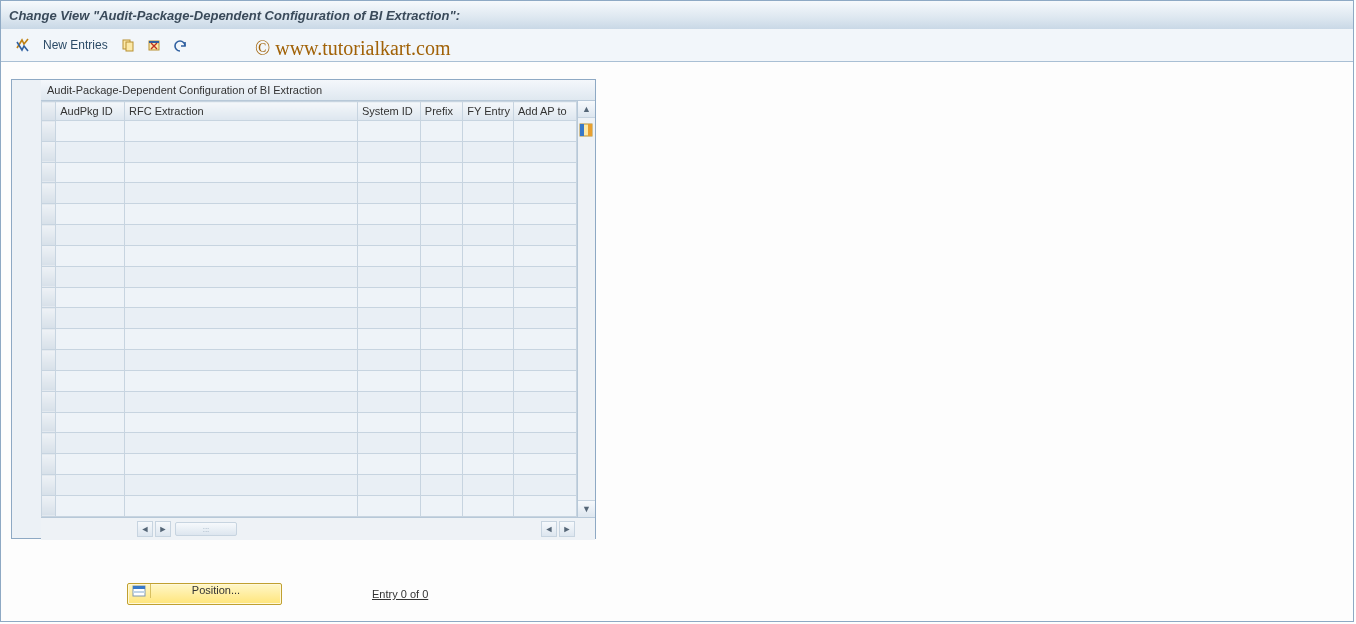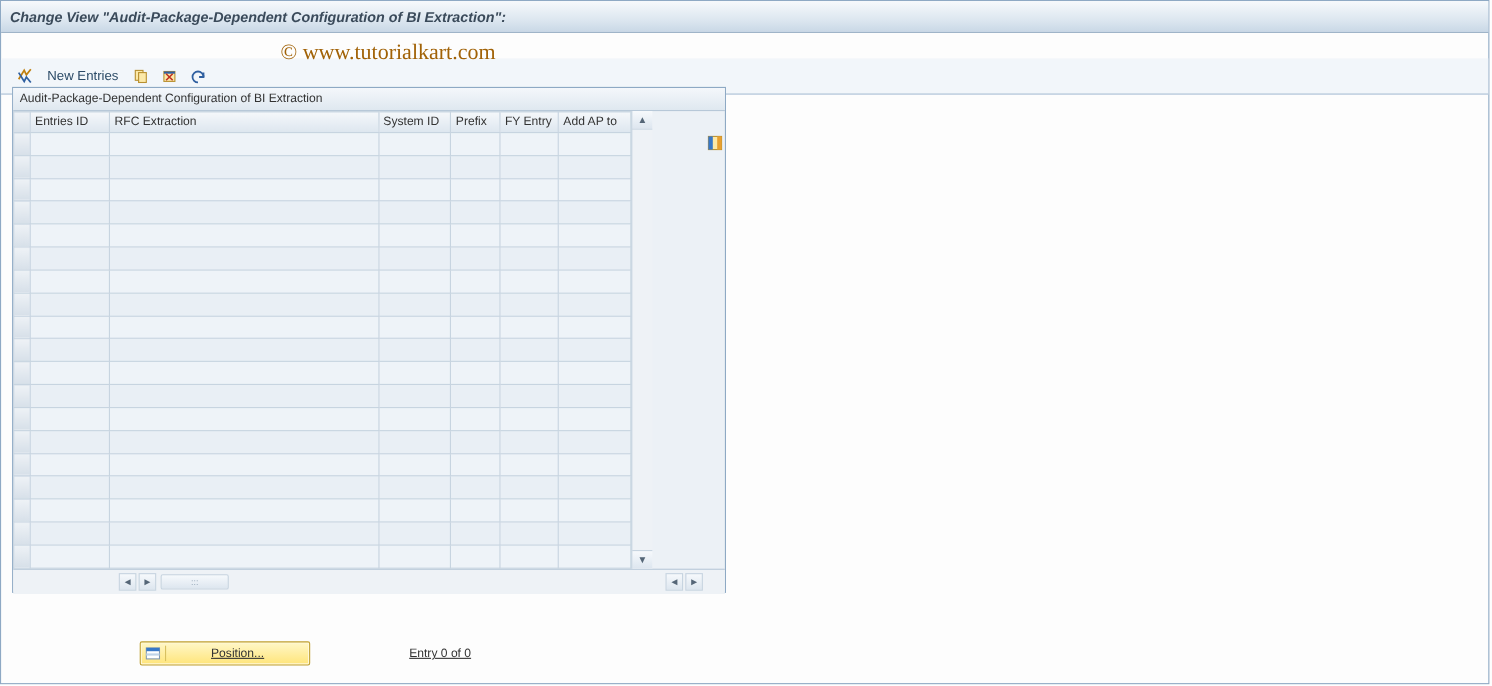--- a/index.html
+++ b/index.html
@@ -44,21 +44,20 @@
   .toolbar {
     position: absolute;
     left: 0; right: 0; top: 28px;
     height: 32px;
     background: #f2f6fa;
     border-bottom: 1px solid #a9bfd4;
     display: flex;
     align-items: center;
     padding-left: 12px;
     gap: 6px;
-    margin-top: 24px;
   }
   .tb-btn {
     width: 20px;
     height: 20px;
     display: flex;
     align-items: center;
     justify-content: center;
     border-radius: 2px;
   }
   .tb-text {
@@ -76,25 +75,26 @@
     color: #a16207;
     pointer-events: none;
     font-family: "Times New Roman", serif;
   }
 
   
   .grid-panel {
     position: absolute;
     left: 10px;
     top: 78px;
-    width: 649px;
+    width: 585px;
     height: 460px;
     border: 1px solid #8ea9c4;
     background: #ecf1f6;
     box-sizing: border-box;
+    padding-left: 29px;
   }
   .grid-caption {
     height: 20px;
     padding-left: 6px;
     display: flex;
     align-items: center;
     font-size: 11px;
     color: #333;
     background: linear-gradient(to bottom, #f4f7fb, #dfe8f0);
     border-bottom: 1px solid #b7c8d8;
@@ -194,27 +194,26 @@
   .bottom {
     position: absolute;
     left: 126px;
     top: 582px;
     display:flex;
     align-items:center;
     gap: 90px;
   }
   .pos-btn {
     display:flex;
-    align-items:center;
+    align-items:flex-start;
     height: 20px;
     background: linear-gradient(to bottom, #fff7c8, #ffe57a);
     border: 1px solid #c0a030;
     border-radius: 2px;
     box-shadow: inset 0 0 0 1px #fff8d8;
-    text-decoration: underline;
   }
   .pos-btn .pic {
     width: 22px;
     display:flex;align-items:center;justify-content:center;
     border-right: 1px solid #d8c060;
   }
   .pos-btn .lbl {
     width: 130px;
     text-align:center;
     font-size:11px;
@@ -267,21 +266,21 @@
   <div class="watermark">© www.tutorialkart.com</div>
 
   <div class="grid-panel">
     <div class="grid-caption">Audit-Package-Dependent Configuration of BI Extraction</div>
 
     <div class="grid-body">
       <table class="grid">
         <thead>
           <tr>
             <th class="rowsel" style="width:14px"></th>
-            <th style="width:68px">Entries ID</th>
+            <th style="width:68px">AudPkg ID</th>
             <th style="width:230px">RFC Extraction</th>
             <th style="width:62px">System ID</th>
             <th style="width:42px">Prefix</th>
             <th style="width:50px">FY Entry</th>
             <th style="width:62px">Add AP to</th>
           </tr>
         </thead>
         <tbody id="grid-rows">
             <tr>
               <td class="rowsel"></td>

